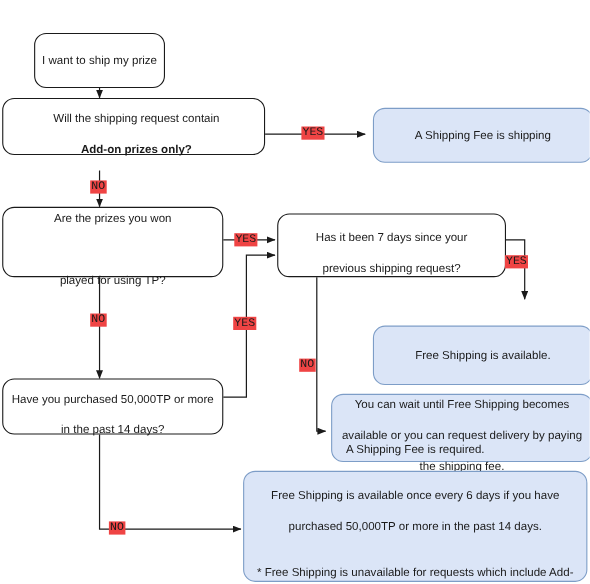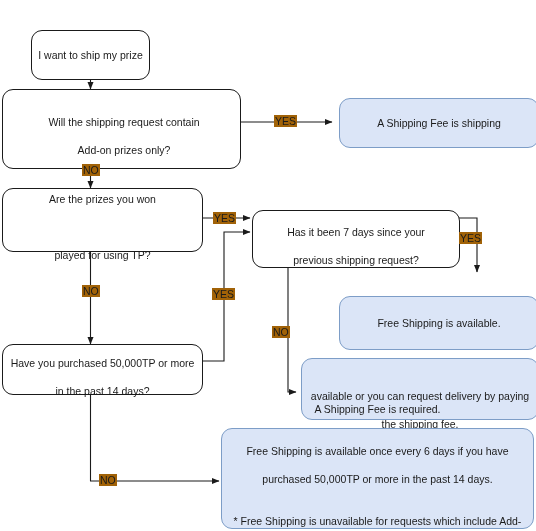--- a/index.html
+++ b/index.html
@@ -44,30 +44,31 @@
   }
   .node.result {
     background: #dbe5f7;
     border: 1.1px solid #7d9dc7;
   }
   .node .txt {
     width: 100%;
     white-space: pre-line;
   }
   .node .txt b {
-    font-weight: normal;
+    font-weight: bold;
   }
   .edge-label {
     position: absolute;
     font-size: 10.5px;
     color: #1a1a1a;
-    background: #a16207;
+    background: #ef4444;
     line-height: 12px;
     padding: 0 1px;
     white-space: nowrap;
+    font-family: Liberation Mono, monospace;
   }
 </style>
 </head>
 <body>
 
 <div id="flowchart">
 
   <svg class="canvas" viewBox="0 0 536 531" xmlns="http://www.w3.org/2000/svg">
     <defs>
       <marker id="arrow" markerWidth="9" markerHeight="9" refX="7.5" refY="3.2" orient="auto" markerUnits="userSpaceOnUse">
@@ -91,36 +92,36 @@
 
     <path d="M288,252 L288,392 L296,392" stroke="#1a1a1a" stroke-width="1.1" fill="none" marker-end="url(#arrow)"></path>
 
     <path d="M90.5,395 L90.5,481 L219,481" stroke="#1a1a1a" stroke-width="1.1" fill="none" marker-end="url(#arrow)"></path>
   </svg>
 
   <div class="node process" style="left:31px; top:16px; width:119px; height:50px;margin-top:14px;">
     <span class="txt">I want to ship my prize</span>
   </div>
 
-  <div class="node process" style="left:2px; top:89px; width:239px; height:80px;padding-left:11px;">
+  <div class="node process" style="left:2px; top:89px; width:239px; height:52px;padding-left:11px;">
     <span class="txt">
       <span>Will the shipping request contain</span><br>
       <b>Add-on prizes only?</b>
     </span>
   </div>
 
   <div class="node process" style="left:2px; top:188px; width:201px; height:64px;text-align:center;">
     <span class="txt">
       <span>Are the prizes you won</span><br>
       <br>
       <span>played for using TP?</span>
     </span>
   </div>
 
-  <div class="node process" style="left:252px; top:194px; width:208px; height:58px;margin-top:16px;">
+  <div class="node process" style="left:252px; top:194px; width:208px; height:58px;">
     <span class="txt">
       <span>Has it been 7 days since your</span><br>
       <span>previous shipping request?</span>
     </span>
   </div>
 
   <div class="node process" style="left:2px; top:344px; width:201px; height:51px;">
     <span class="txt">
       <span>Have you purchased 50,000TP or more</span><br>
       <span>in the past 14 days?</span>
@@ -130,21 +131,21 @@
   <div class="node result" style="left:339px; top:98px; width:200px; height:50px;">
     <span class="txt">A Shipping Fee is shipping</span>
   </div>
 
   <div class="node result" style="left:339px; top:296px; width:200px; height:54px;">
     <span class="txt">Free Shipping is available.</span>
   </div>
 
   <div class="node result" style="left:301px; top:358px; width:238px; height:62px;">
     <span class="txt">
-      <br>
+      <span>You can wait until Free Shipping becomes</span><br>
       <span>available or you can request delivery by paying</span><br>
       <span>the shipping fee.</span>
     </span>
   </div>
 
   <div class="node result" style="left:221px; top:428px; width:313px; height:101px;align-items:center;">
     <span class="txt">
       <span>A Shipping Fee is required.</span><br><br>
       <span>Free Shipping is available once every 6 days if you have</span><br>
       <span>purchased 50,000TP or more in the past 14 days.</span><br><br>

